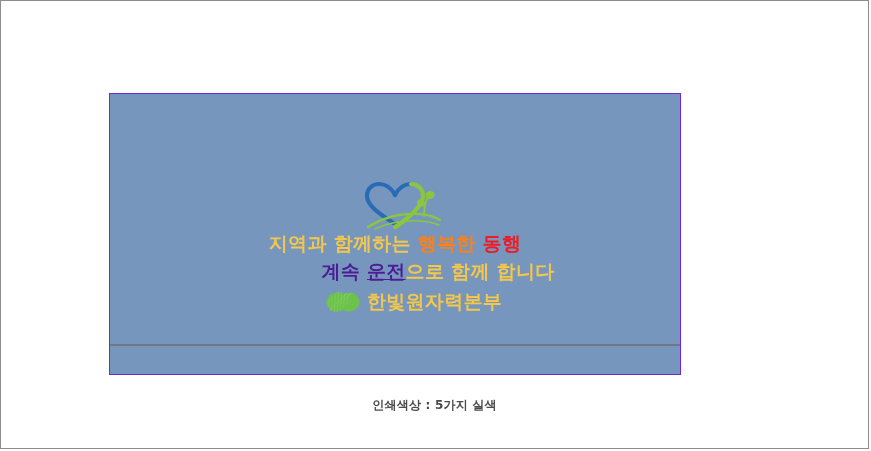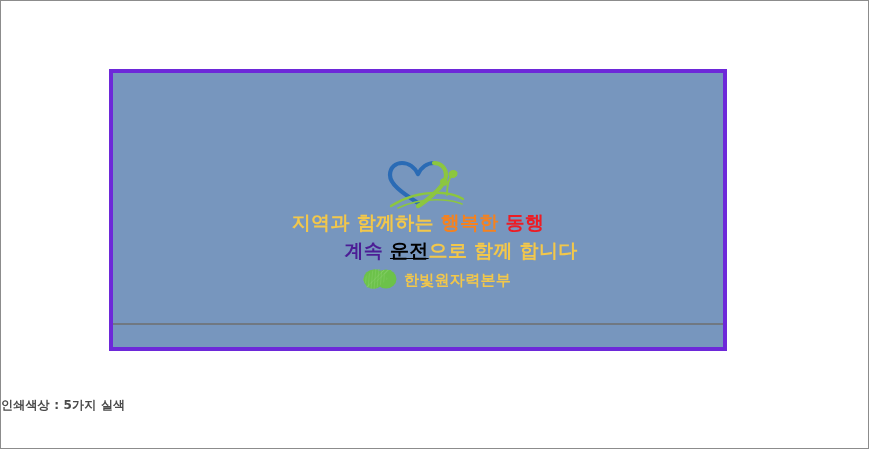--- a/index.html
+++ b/index.html
@@ -23,25 +23,25 @@
     margin: 0;
     background: #ffffff;
     border: 1px solid #8c8c8c;
     box-sizing: border-box;
   }
 
   
   #artwork-panel {
     position: absolute;
     left: 108px;
-    top: 68px;
-    width: 618px;
+    top: 92px;
+    width: 572px;
     height: 282px;
     background: #7796be;
-    border: 4px solid #6d28d9;
+    border: 1px solid #6d28d9;
     box-sizing: border-box;
     overflow: hidden;
   }
 
   
   #panel-divider {
     position: absolute;
     left: 0;
     right: 0;
     top: 250px;
@@ -86,49 +86,49 @@
   }
   #slogan-line-2 {
     top: 166px;
     font-size: 19px;
     line-height: 22px;
     padding-left: 86px;
     box-sizing: border-box;
   }
   #slogan-line-3 {
     top: 195px;
-    font-size: 15px;
+    font-size: 19px;
     line-height: 24px;
     padding-left: 38px;
     box-sizing: border-box;
   }
 
   .w-yellow { color: #F2C74B; }
   .w-orange { color: #F5821F; }
   .w-red    { color: #ED1C24; }
   .w-blue   { color: #4c1d95; }
-  .w-green  { color: #000000; text-decoration: underline; }
+  .w-green  { color: #4c1d95; text-decoration: underline; }
 
   
   #khnp-mark {
     display: inline-block;
     vertical-align: -4px;
     width: 34px;
     height: 20px;
     margin-right: 7px;
   }
   #khnp-mark svg { display: block; width: 34px; height: 20px; }
 
   
   #caption {
     position: absolute;
     left: 0;
     top: 396px;
     width: 100%;
-    text-align: left;
+    text-align: center;
     font-size: 12px;
     font-weight: bold;
     color: #4a4a4a;
     letter-spacing: .2px;
   }
 </style>
 </head>
 <body>
 
 <div id="page">

